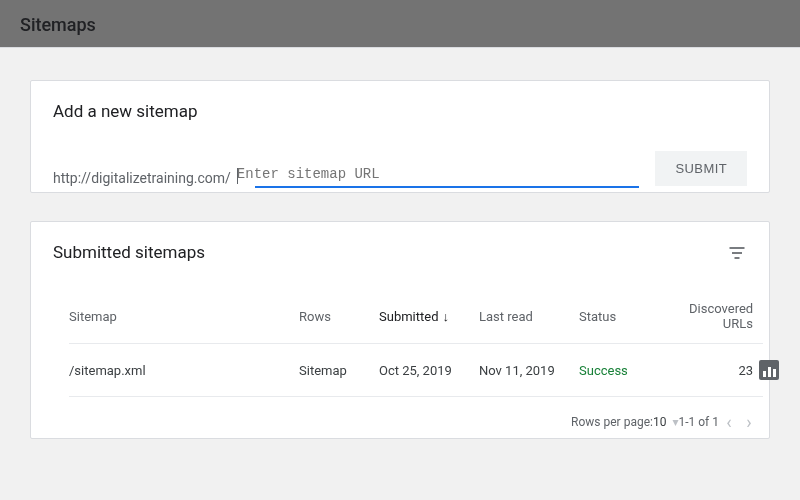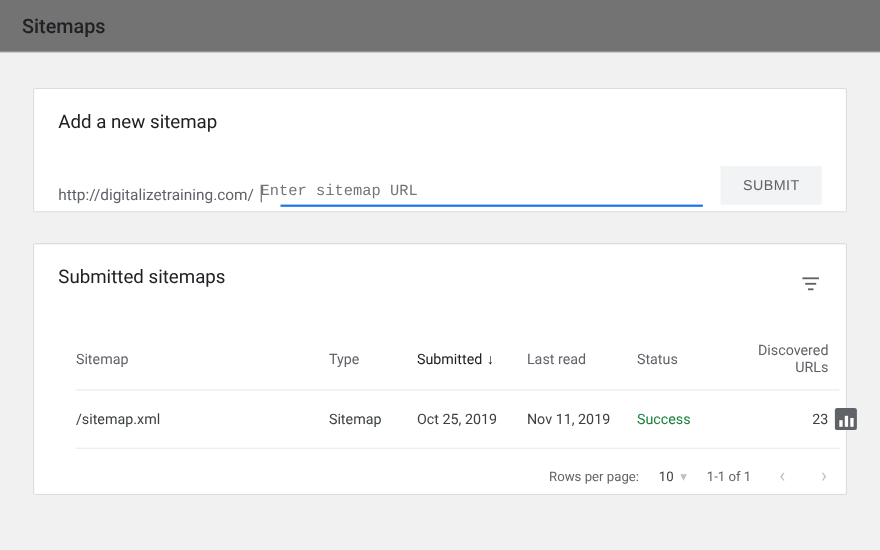--- a/index.html
+++ b/index.html
@@ -125,21 +125,20 @@
     border-radius: 2px;
   }
   .chart-icon span { width: 3px; background: #fff; }
   .chart-icon span:nth-child(1){height:6px}
   .chart-icon span:nth-child(2){height:10px}
   .chart-icon span:nth-child(3){height:8px}
   .pager {
     display: flex;
     justify-content: flex-end;
     align-items: center;
-    gap: 18px;
     border-top: 1px solid #e8eaed;
     padding: 14px 4px 0;
     font-size: 12px;
     color: #5f6368;
   }
   .rows-select {
     display: inline-flex;
     align-items: center;
     gap: 6px;
     color: #3c4043;
@@ -161,34 +160,34 @@
         <span class="caret"></span>
         <input type="text" placeholder="Enter sitemap URL" style="">
         <div class="underline"></div>
       </div>
       <button class="submit-btn">SUBMIT</button>
     </div>
   </div>
 
   <div class="card">
     <div class="card-head">
-      <div class="card-title" style="margin-bottom:12px">Submitted sitemaps</div>
+      <div class="card-title" style="margin-bottom:1px">Submitted sitemaps</div>
       <div class="filter-icon">
         <svg width="20" height="20" viewBox="0 0 24 24" fill="#5f6368">
             <rect x="3" y="5" width="18" height="2"></rect>
             <rect x="6" y="11" width="12" height="2"></rect>
             <rect x="9" y="17" width="6" height="2"></rect>
           </svg>
       </div>
     </div>
 
     <div class="table">
       <div class="thead">
         <div>Sitemap</div>
-        <div>Type</div>
+        <div>Rows</div>
         <div class="sorted">
           <span>Submitted</span>
           <span>↓</span>
         </div>
         <div>Last read</div>
         <div>Status</div>
         <div class="disc">Discovered URLs</div>
         <div></div>
       </div>
 

